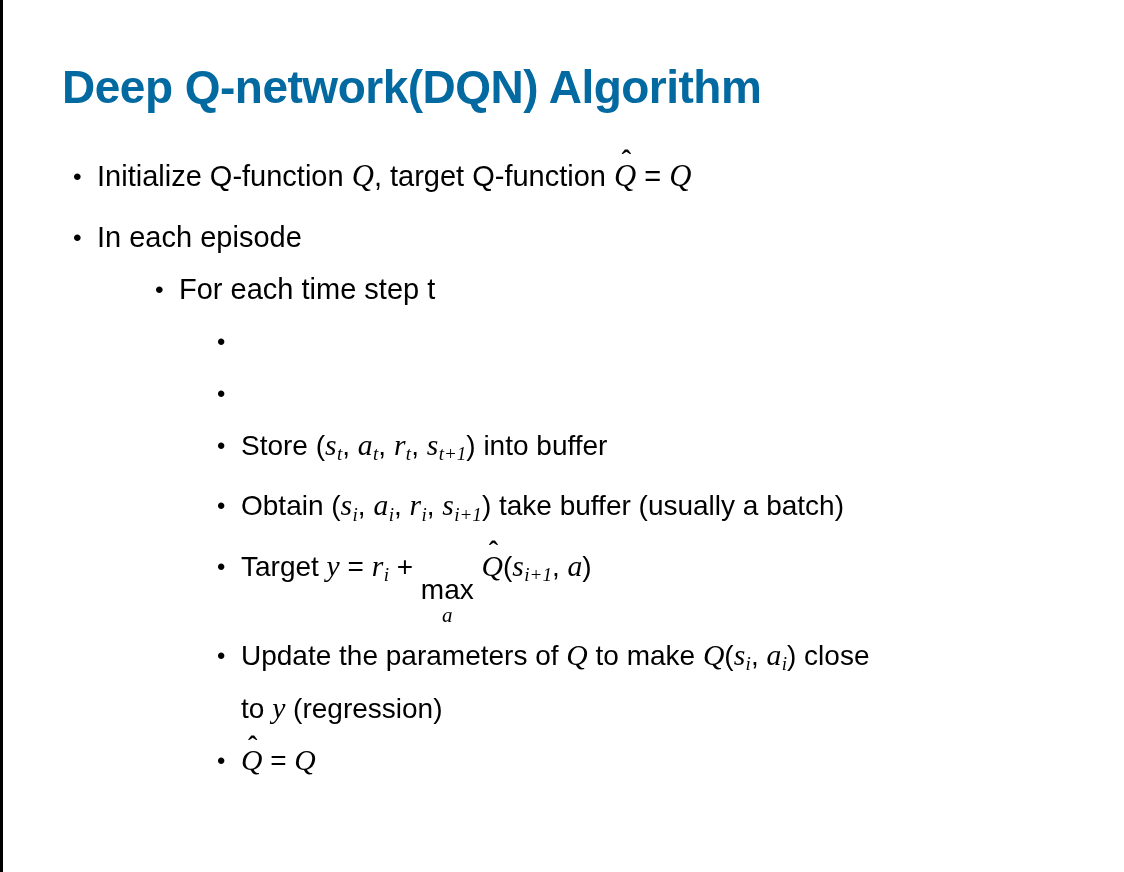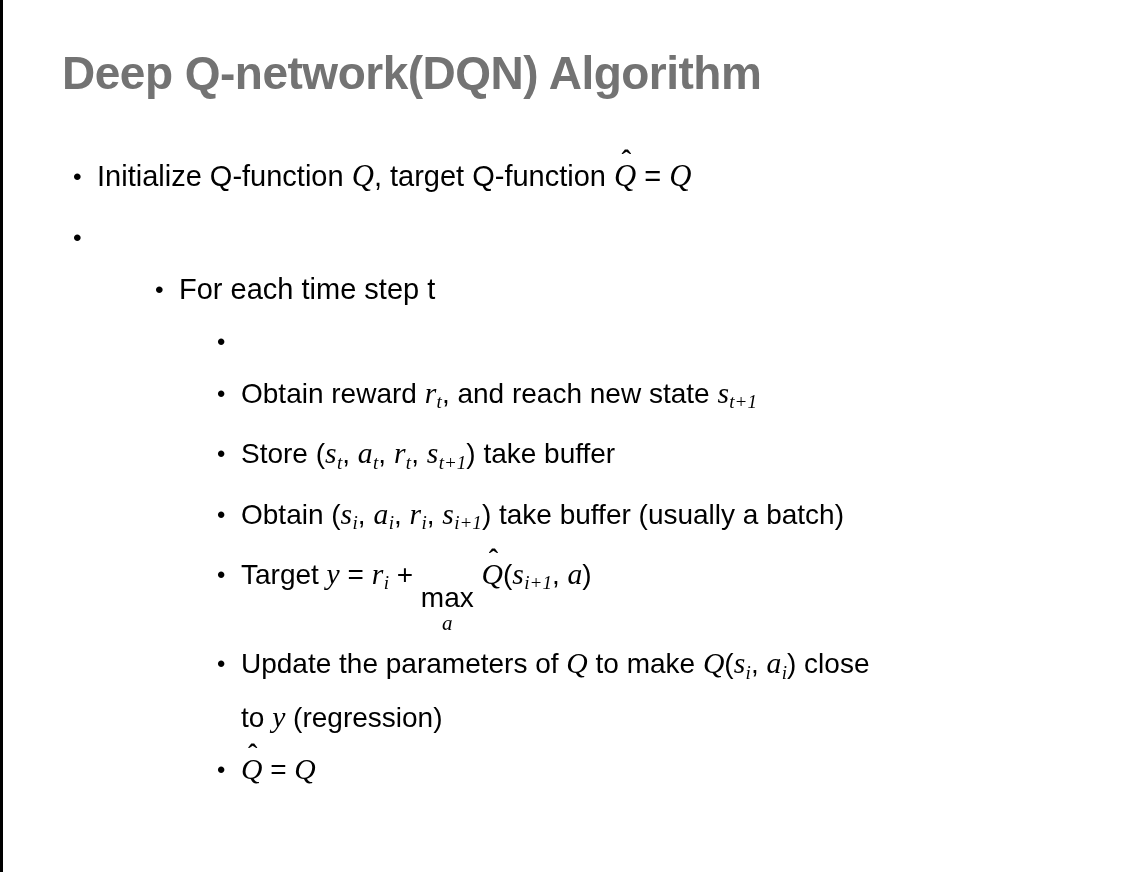--- a/index.html
+++ b/index.html
@@ -19,25 +19,25 @@
     position: absolute;
     left: 0;
     top: 0;
     width: 3px;
     height: 872px;
     background: #000000;
   }
   .title {
     position: absolute;
     left: 62px;
-    top: 46px;
+    top: 60px;
     font-size: 46px;
     font-weight: bold;
     letter-spacing: -0.5px;
-    color: #737373;
+    color: #0369a1;
     white-space: nowrap;
   }
   .bullet-list {
     position: absolute;
     left: 0;
     top: 138px;
     width: 1124px;
   }
   .bullet {
     display: flex;
@@ -105,35 +105,35 @@
 
 <div class="title">Deep Q-network(DQN) Algorithm</div>
 
 <div class="bullet-list">
     <div class="bullet l1">
       <span class="marker">•</span>
       <span class="content"><span>Initialize Q-function </span><span class="mv">Q</span><span>, target Q-function </span><span class="mhat"><span class="hat-mark">ˆ</span>Q</span><span> = </span><span class="mv">Q</span></span>
     </div>
     <div class="bullet l1">
       <span class="marker">•</span>
+      <span class="content"><span>In each episode</span></span>
     </div>
     <div class="bullet l2">
       <span class="marker">•</span>
       <span class="content"><span>For each time step t</span></span>
     </div>
     <div class="bullet l3">
       <span class="marker">•</span>
     </div>
     <div class="bullet l3">
       <span class="marker">•</span>
-      <span class="content"><span>Obtain reward </span><span class="mv">r</span><span class="msub">t</span><span>, and reach new state </span><span class="mv">s</span><span class="msub">t+1</span></span>
     </div>
     <div class="bullet l3">
       <span class="marker">•</span>
-      <span class="content"><span>Store (</span><span class="mv">s</span><span class="msub">t</span><span>, </span><span class="mv">a</span><span class="msub">t</span><span>, </span><span class="mv">r</span><span class="msub">t</span><span>, </span><span class="mv">s</span><span class="msub">t+1</span><span>) take buffer</span></span>
+      <span class="content"><span>Store (</span><span class="mv">s</span><span class="msub">t</span><span>, </span><span class="mv">a</span><span class="msub">t</span><span>, </span><span class="mv">r</span><span class="msub">t</span><span>, </span><span class="mv">s</span><span class="msub">t+1</span><span>) into buffer</span></span>
     </div>
     <div class="bullet l3">
       <span class="marker">•</span>
       <span class="content"><span>Obtain (</span><span class="mv">s</span><span class="msub">i</span><span>, </span><span class="mv">a</span><span class="msub">i</span><span>, </span><span class="mv">r</span><span class="msub">i</span><span>, </span><span class="mv">s</span><span class="msub">i+1</span><span>) take buffer (usually a batch)</span></span>
     </div>
     <div class="bullet l3">
       <span class="marker">•</span>
       <span class="content"><span>Target </span><span class="mv">y</span><span> = </span><span class="mv">r</span><span class="msub">i</span><span> + </span><span class="maxop">
           <span class="max-main">max</span>
           <span class="max-under">a</span>

